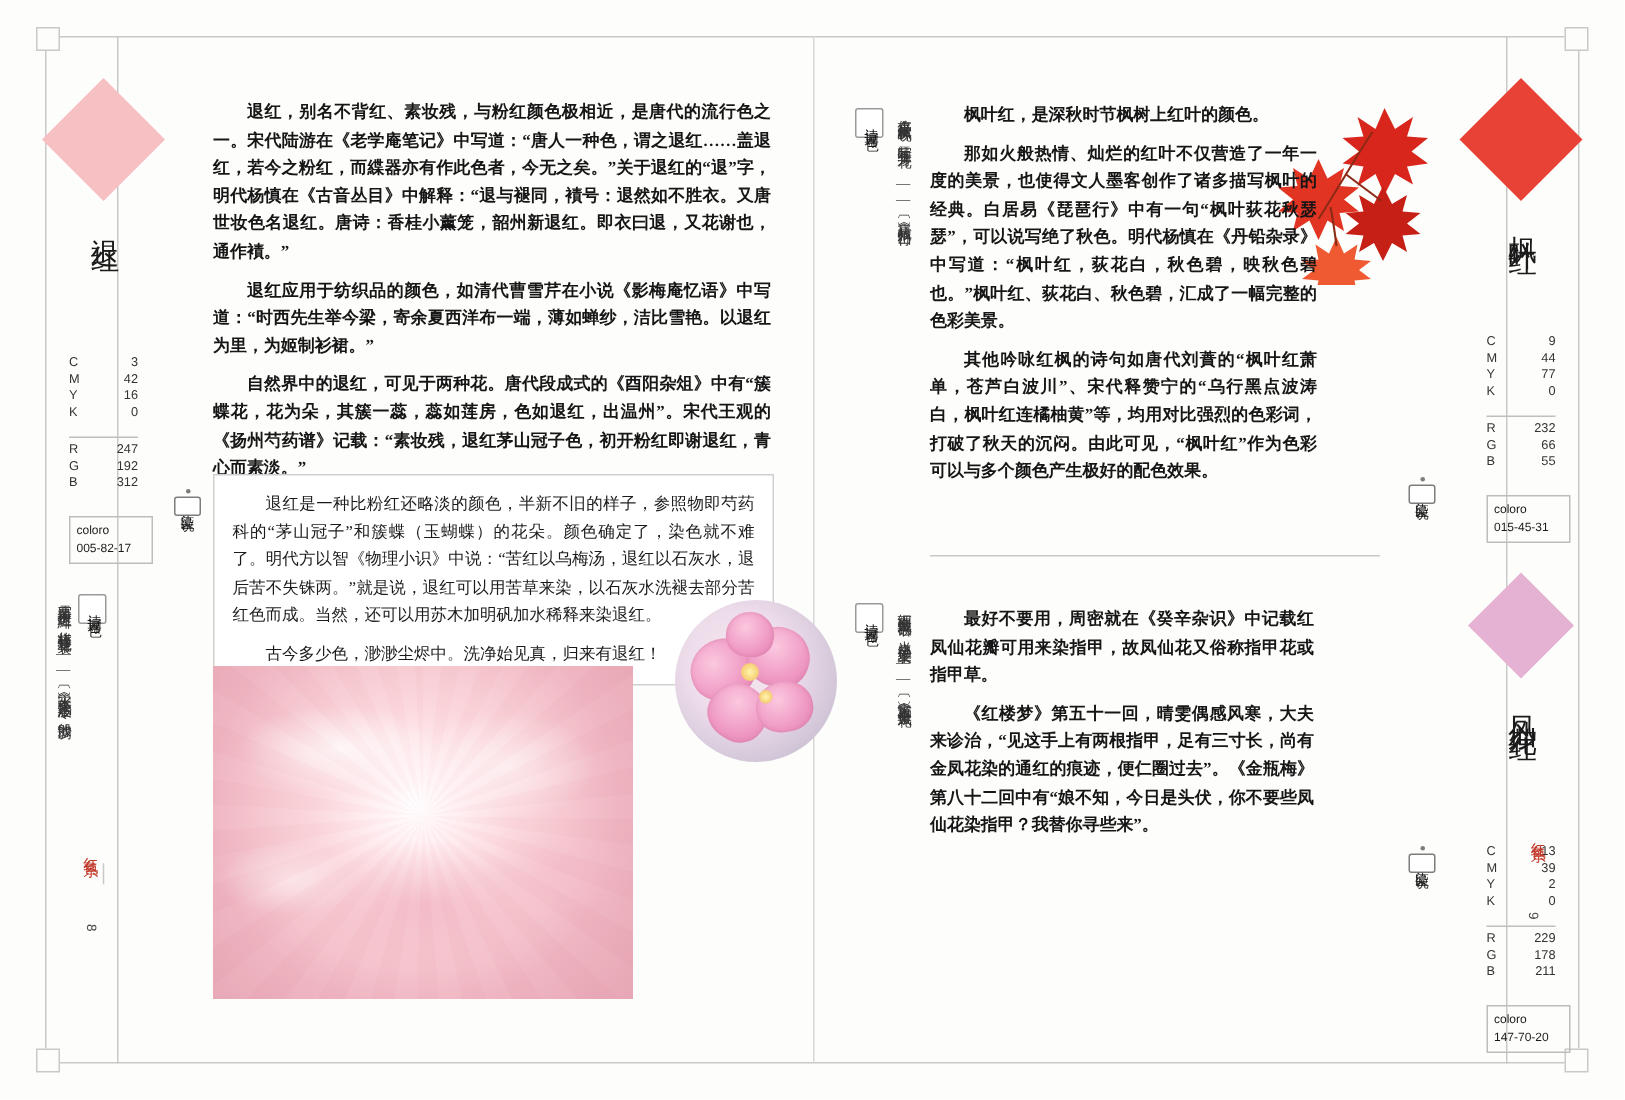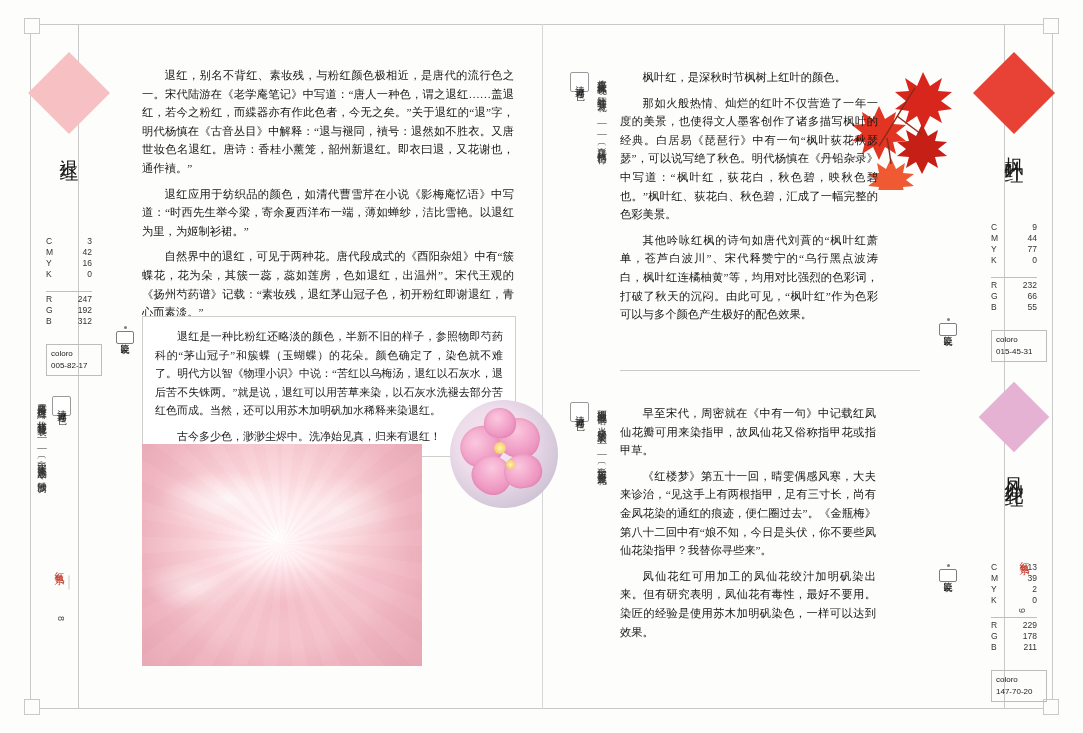--- a/index.html
+++ b/index.html
@@ -100,21 +100,21 @@
   .tagwrap{display:flex;align-items:center;}
   .tagwrap .dot{width:3px;height:3px;background:#7d7d7d;border-radius:50%;margin:2px auto;}
 
   
   .body{
     position:absolute;
     font-size:11.3px;line-height:18.6px;
     text-align:justify;
     color:#161616;
   }
-  .body p{margin:0 0 7px 0;text-indent:2em;}
+  .body p{margin:0 0 7px 0;text-indent:2em;font-weight:bold;}
 
   .quote{
     position:absolute;border:1px solid #cfcfcf;background:#fff;
     padding:10px 12px;font-size:11px;line-height:18.6px;text-align:justify;
   }
   .quote p{margin:0 0 7px 0;text-indent:2em;}
   .quote p:last-child{margin-bottom:0;}
 
   .pagenum{
     position:absolute;font-family:"Liberation Sans","DejaVu Sans",sans-serif;
@@ -430,23 +430,22 @@
       <div class="pet" style="width:44px;height:40px;left:10px;top:26px;transform:rotate(-25deg);"></div>
       <div class="pet" style="width:42px;height:40px;left:48px;top:18px;transform:rotate(18deg);"></div>
       <div class="pet" style="width:40px;height:38px;left:22px;top:56px;transform:rotate(35deg);"></div>
       <div class="pet" style="width:38px;height:34px;left:54px;top:54px;transform:rotate(-10deg);"></div>
       <div class="pet" style="width:32px;height:30px;left:34px;top:8px;transform:rotate(5deg);"></div>
       <div class="center" style="left:44px;top:42px;"></div>
       <div class="center" style="left:56px;top:60px;width:9px;height:9px;"></div>
     </div>
 
     <div class="body" style="left:78px;top:380px;width:256px;">
-      <p>早至宋代，周密就在《中有一句》中记载红凤仙花瓣可用来染指甲，故凤仙花又俗称指甲花或指甲草。</p>
+      <p>最好不要用，周密就在《癸辛杂识》中记载红凤仙花瓣可用来染指甲，故凤仙花又俗称指甲花或指甲草。</p>
       <p>《红楼梦》第五十一回，晴雯偶感风寒，大夫来诊治，“见这手上有两根指甲，足有三寸长，尚有金凤花染的通红的痕迹，便仁圈过去”。《金瓶梅》第八十二回中有“娘不知，今日是头伏，你不要些凤仙花染指甲？我替你寻些来”。</p>
-      <p>凤仙花红可用加工的凤仙花绞汁加明矾染出来。但有研究表明，凤仙花有毒性，最好不要用。染匠的经验是使用苏木加明矾染色，一样可以达到效果。</p>
     </div>
 
     <div class="tagwrap" style="position:absolute;right:96px;top:538px;flex-direction:column;">
       <div class="dot"></div>
       <div class="tag">染匠说</div>
       <div class="dot"></div>
     </div>
 
   </div>
 </div>

